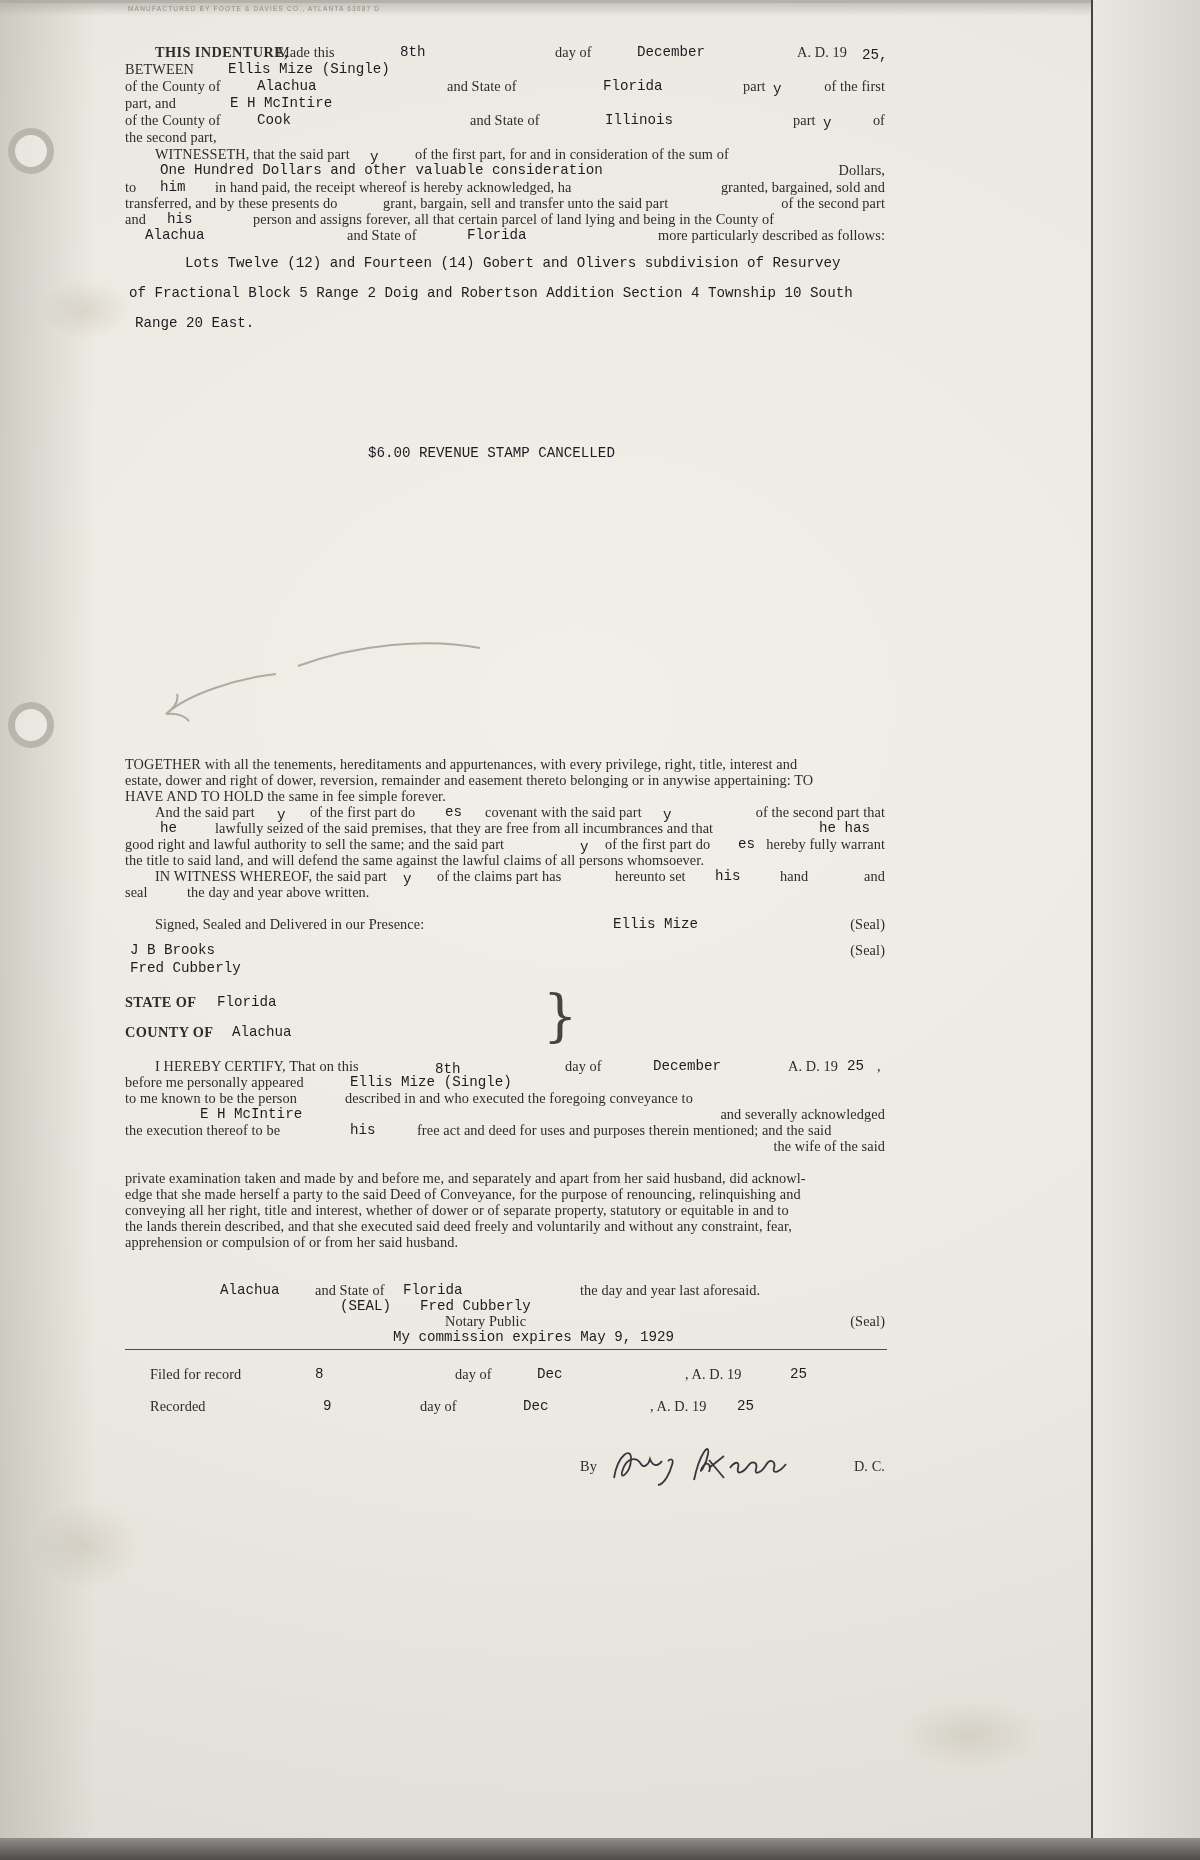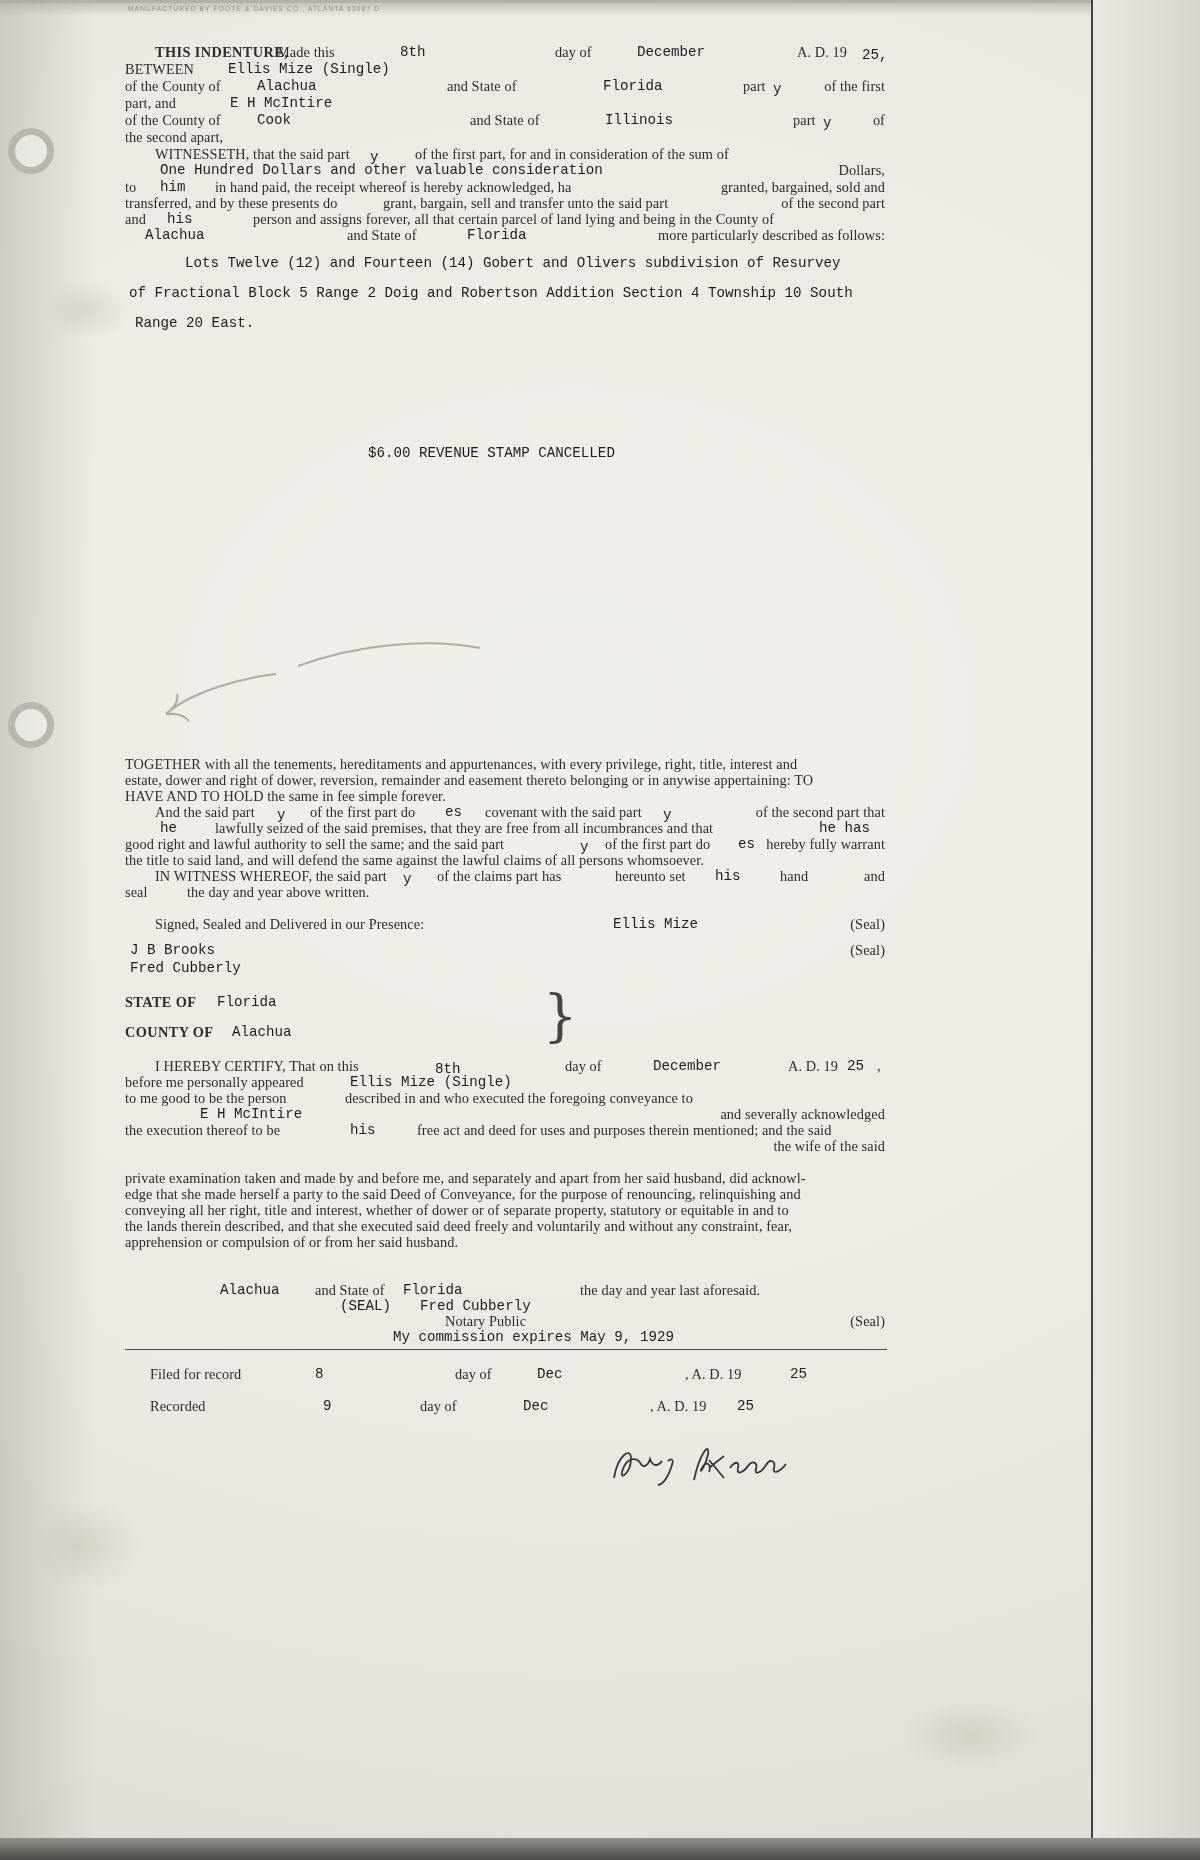--- a/index.html
+++ b/index.html
@@ -90,21 +90,21 @@
   <div class="line" style="top:112px">
     <span class="s" style="left:0">of the County of</span>
     <span class="s t" style="left:132px">Cook</span>
     <span class="s" style="left:345px">and State of</span>
     <span class="s t" style="left:480px">Illinois</span>
     <span class="s" style="left:668px">part</span>
     <span class="s t low" style="left:698px">y</span>
     <span class="s r">of</span>
   </div>
   <div class="line" style="top:129px">
-    <span class="s" style="left:0">the second apart,</span>
+    <span class="s" style="left:0">the second part,</span>
   </div>
 
   <div class="line" style="top:146px">
     <span class="s" style="left:30px">WITNESSETH, that the said part</span>
     <span class="s t low" style="left:245px">y</span>
     <span class="s" style="left:290px">of the first part, for and in consideration of the sum of</span>
   </div>
   <div class="line" style="top:162px">
     <span class="s t" style="left:35px">One Hundred Dollars and other valuable consideration</span>
     <span class="s r">Dollars,</span>
@@ -230,21 +230,21 @@
     <span class="s t" style="left:528px">December</span>
     <span class="s" style="left:663px">A. D. 19</span>
     <span class="s t" style="left:722px">25</span>
     <span class="s" style="left:752px">,</span>
   </div>
   <div class="line" style="top:1074px">
     <span class="s" style="left:0">before me personally appeared</span>
     <span class="s t" style="left:225px">Ellis Mize (Single)</span>
   </div>
   <div class="line" style="top:1090px">
-    <span class="s" style="left:0">to me good to be the person</span>
+    <span class="s" style="left:0">to me known to be the person</span>
     <span class="s" style="left:220px">described in and who executed the foregoing conveyance to</span>
   </div>
   <div class="line" style="top:1106px">
     <span class="s t" style="left:75px">E H McIntire</span>
     <span class="s r">and severally acknowledged</span>
   </div>
   <div class="line" style="top:1122px">
     <span class="s" style="left:0">the execution thereof to be</span>
     <span class="s t" style="left:225px">his</span>
     <span class="s" style="left:292px">free act and deed for uses and purposes therein mentioned; and the said</span>
@@ -297,19 +297,23 @@
     <span class="s t" style="left:665px">25</span>
   </div>
   <div class="line" style="top:1398px">
     <span class="s" style="left:25px">Recorded</span>
     <span class="s t" style="left:198px">9</span>
     <span class="s" style="left:295px">day of</span>
     <span class="s t" style="left:398px">Dec</span>
     <span class="s" style="left:525px">, A. D. 19</span>
     <span class="s t" style="left:612px">25</span>
   </div>
+  <div class="line" style="top:1458px">
+    <span class="s" style="left:455px">By</span>
+    <span class="s r">D. C.</span>
+  </div>
 
   <svg style="position:absolute; left:608px; top:1438px" width="190" height="52" viewBox="0 0 190 52">
     <path d="M6,40 C10,16 24,8 23,22 C22,36 10,44 15,31 C19,20 28,18 33,26 C35,30 40,28 42,21 C44,27 49,30 54,23 M60,23 C63,20 66,21 64,27 C62,34 57,46 50,47" fill="none" stroke="#23222b" stroke-width="1.8" opacity="0.9"></path>
     <path d="M86,42 C92,14 102,4 100,16 C98,28 90,38 94,30 C98,22 104,26 101,34 M101,22 L116,40 M116,18 L101,30 M122,30 C126,24 132,22 130,30 C128,38 136,34 140,28 C144,22 150,24 148,31 C146,38 154,34 158,27 C162,20 168,23 166,30 C164,37 172,34 178,26" fill="none" stroke="#23222b" stroke-width="1.8" opacity="0.9"></path>
   </svg>
 
 </div>
 
 </body></html>

